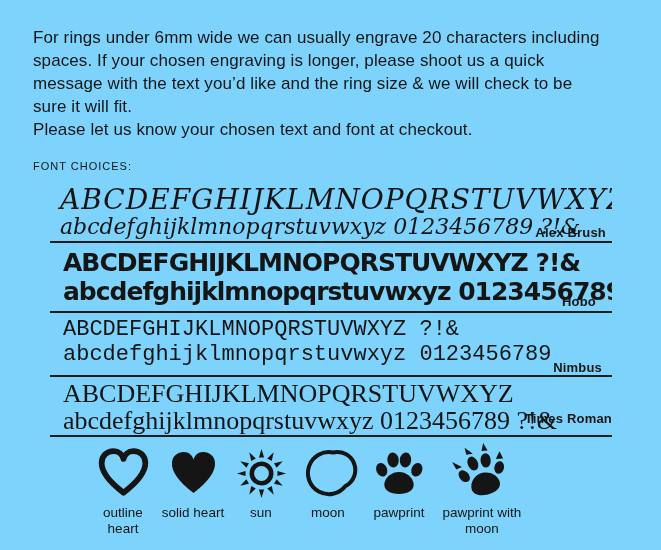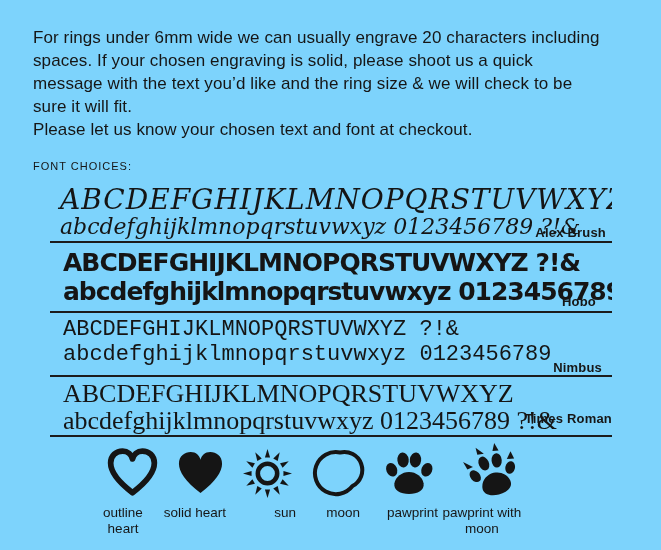--- a/index.html
+++ b/index.html
@@ -47,36 +47,36 @@
   .s-times{height:60px;padding:3px 0 0 13px;}
   .s-times .l1,.s-times .l2{
     font-family:"Liberation Serif",serif;font-size:26px;line-height:27px;white-space:nowrap;
   }
   .s-times .fname{right:0px;bottom:9px;}
   
   .symbols{
     position:absolute;left:86px;top:443px;width:506px;
     display:flex;align-items:flex-start;
   }
-  .sym{margin:0;padding:0;display:flex;flex-direction:column;align-items:flex-end;}
+  .sym{margin:0;padding:0;display:flex;flex-direction:column;align-items:center;}
   .sym .iconbox{height:60px;display:flex;align-items:center;justify-content:center;}
   .sym svg{display:block;overflow:visible;color:#151515;}
   .sym figcaption{
     margin-top:2px;font-size:13.5px;line-height:16px;text-align:center;color:#161616;
   }
   .w1{width:74px}.w2{width:66px}.w3{width:66px}.w4{width:70px}.w5{width:64px}.w6{width:78px}.w7{width:88px}
 </style>
 </head>
 <body>
 
 <div class="page">
 
   <div class="intro">
     <div>For rings under 6mm wide we can usually engrave 20 characters including</div>
-    <div>spaces. If your chosen engraving is solid, please shoot us a quick</div>
+    <div>spaces. If your chosen engraving is longer, please shoot us a quick</div>
     <div>message with the text you’d like and the ring size &amp; we will check to be</div>
     <div>sure it will fit.</div>
     <div>Please let us know your chosen text and font at checkout.</div>
   </div>
 
   <div class="heading">FONT CHOICES:</div>
 
   <div class="samples">
 
     <section class="sample s-alex">

